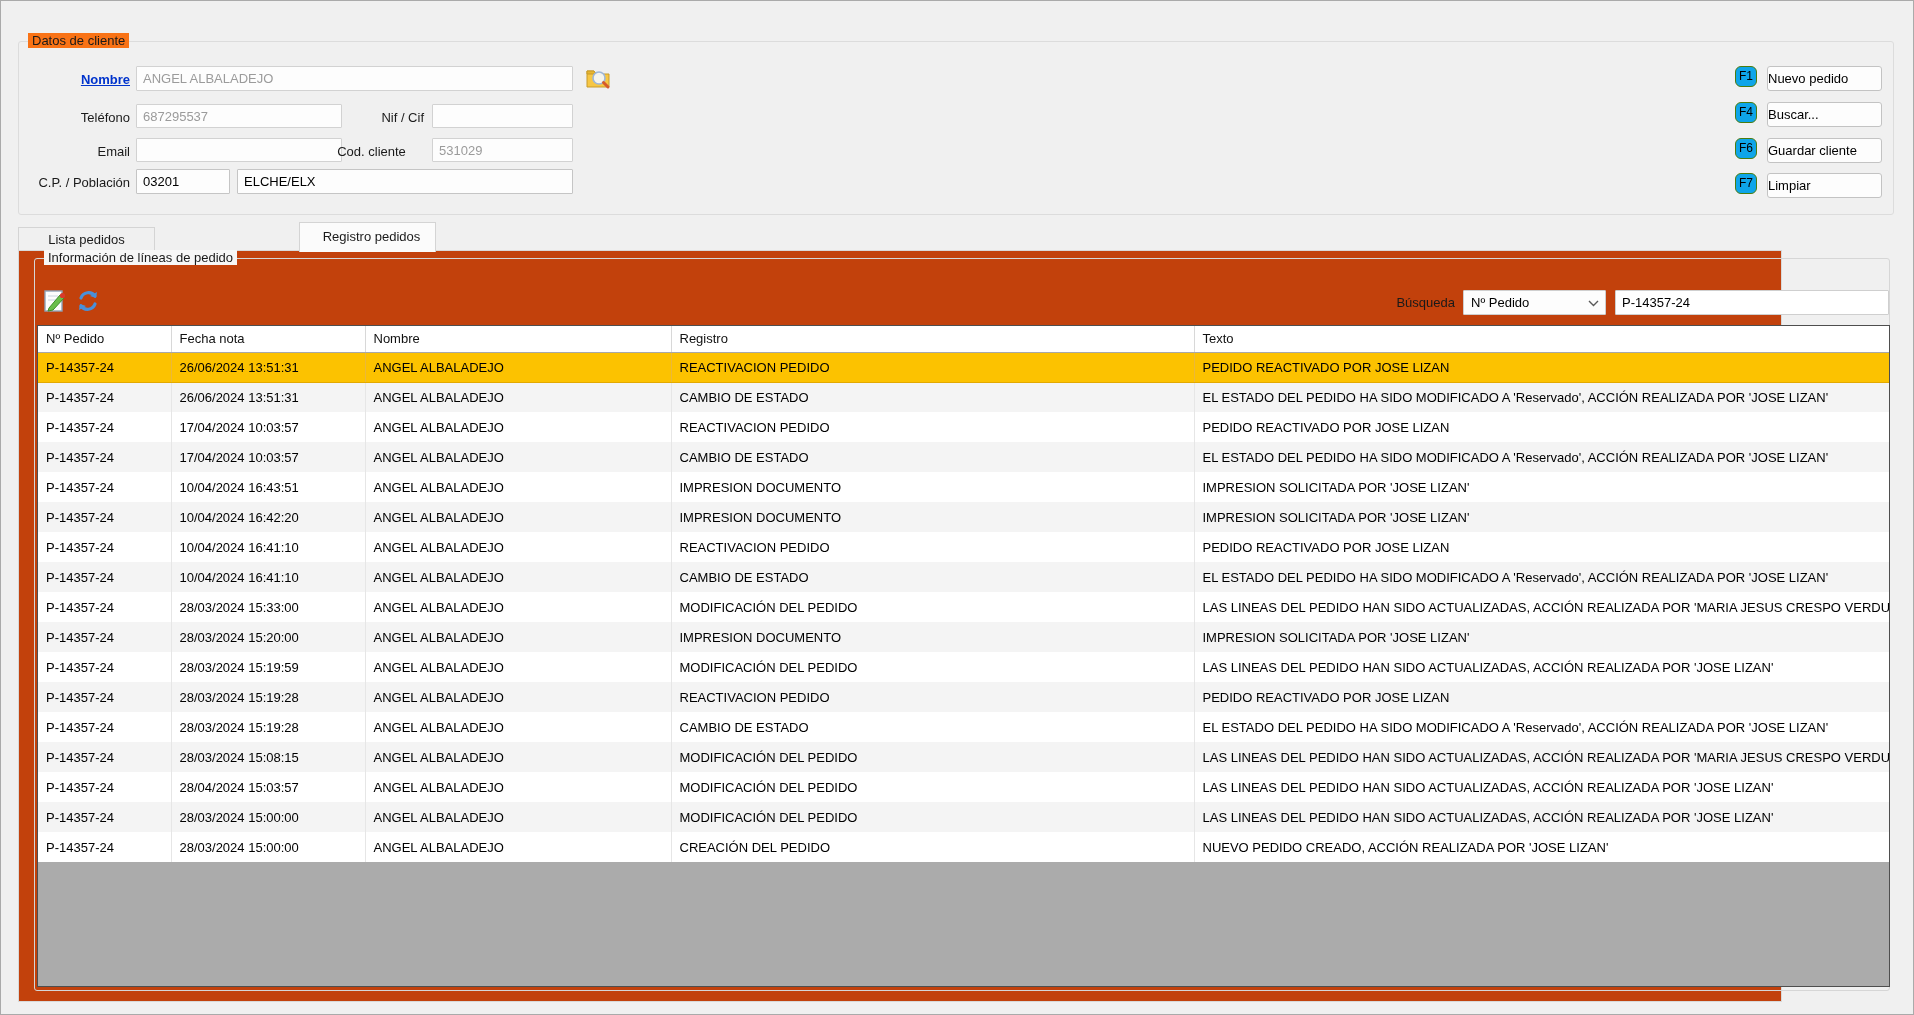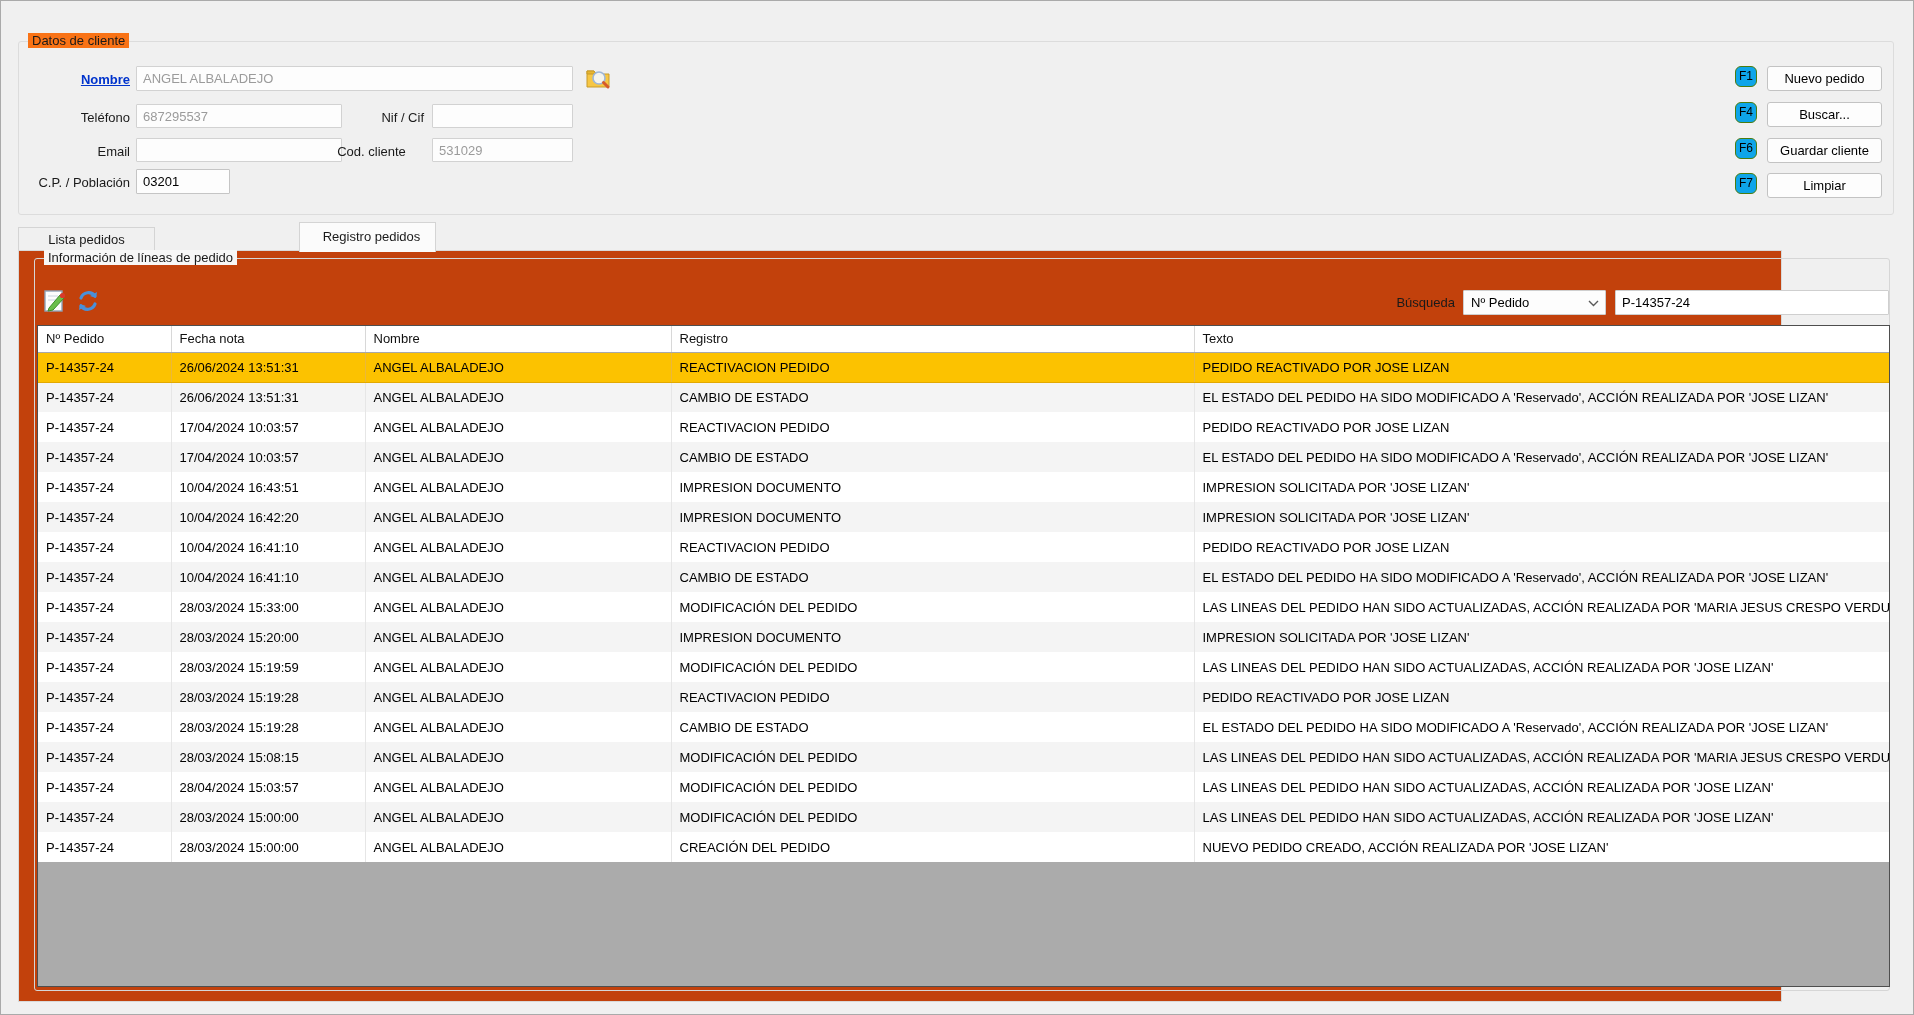--- a/index.html
+++ b/index.html
@@ -51,21 +51,21 @@
   .stat { position:absolute; top:26px; white-space:nowrap; font-size:13px; }
   .stat b { font-weight:bold; }
   
   .fkey {
     position:absolute; width:22px; height:21px; border:1px solid #4d7c0f; border-radius:6px;
     background:#0ea5e9; font-size:12px; text-align:center; line-height:19px; color:#000;
   }
   .act-btn {
     position:absolute; width:115px; height:25px; background:#fdfdfd;
     border:1px solid #c3c3c3; border-radius:3px; font-size:13px; color:#000;
-    text-align:center; line-height:23px; cursor:pointer;
+    line-height:23px; cursor:pointer;
   }
   
   .tab { position:absolute; background:#f0f0f0; border:1px solid #d4d4d4; border-bottom:none;
          text-align:center; font-size:13px; color:#1a1a1a; cursor:pointer; z-index:2; }
   .tab.inactive { top:226px; height:24px; line-height:23px; }
   .tab.active { top:221px; height:30px; line-height:27px; background:#fbfbfb; z-index:4;padding-left:8px; }
   #tab-lista { left:17px; width:137px; }
   #tab-detalles { left:154px; width:144px;margin-top:27px; }
   #tab-registro { left:298px; width:137px; }
   
@@ -127,20 +127,21 @@
     <input class="tb readonly" style="left: 413px; top: 62px; width: 141px; height: 24px;" value="">
 
     <div class="field-label" style="left:10px; top:102px; width:101px;">Email</div>
     <input class="tb readonly" style="left: 117px; top: 96px; width: 206px; height: 24px;" value="">
 
     <div class="field-label" style="left:300px; top:102px; width:105px;text-align:center;">Cod. cliente</div>
     <input class="tb readonly" style="left: 413px; top: 96px; width: 141px; height: 24px;" value="531029">
 
     <div class="field-label" style="left:0px; top:133px; width:111px;">C.P. / Población</div>
     <input class="tb" style="left: 117px; top: 127px; width: 94px; height: 25px; border-color: rgb(197, 197, 197);" value="03201">
+    <input class="tb" style="left: 218px; top: 127px; width: 336px; height: 25px; border-color: rgb(197, 197, 197);" value="ELCHE/ELX">
 
     <div id="client-search-btn">
       <svg width="28" height="28" viewBox="0 0 28 28">
         <path d="M3 7 L10 7 L12 10 L25 10 L25 23 L3 23 Z" fill="#f7c744" stroke="#c79a2a" stroke-width="1"></path>
         <path d="M3 7 L10 7 L12 10 L3 10 Z" fill="#e8b62f" stroke="#c79a2a" stroke-width="1"></path>
         <circle cx="15" cy="14" r="6" fill="#f4f8ff" fill-opacity="0.9" stroke="#9db6d8" stroke-width="1.6"></circle>
         <line x1="19.5" y1="18.5" x2="24" y2="23" stroke="#d55a2a" stroke-width="3" stroke-linecap="round"></line>
       </svg>
     </div>
 

